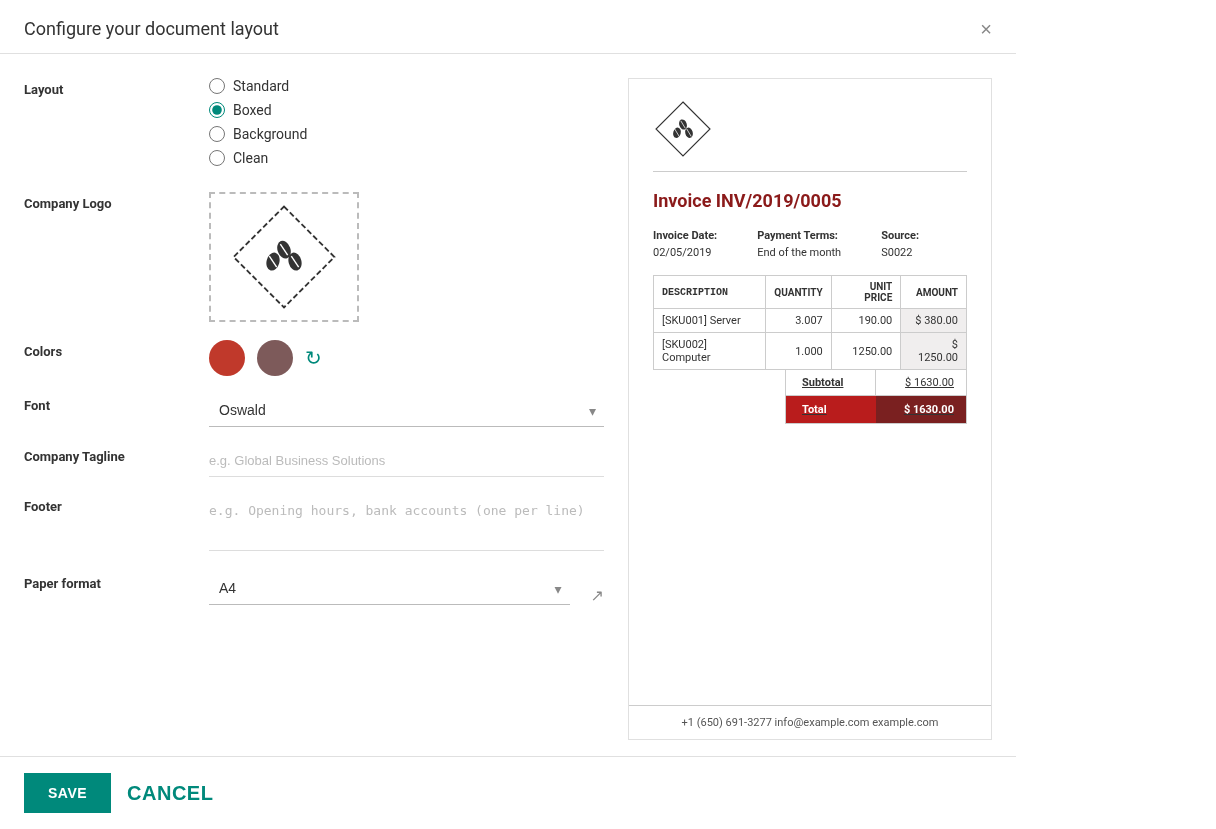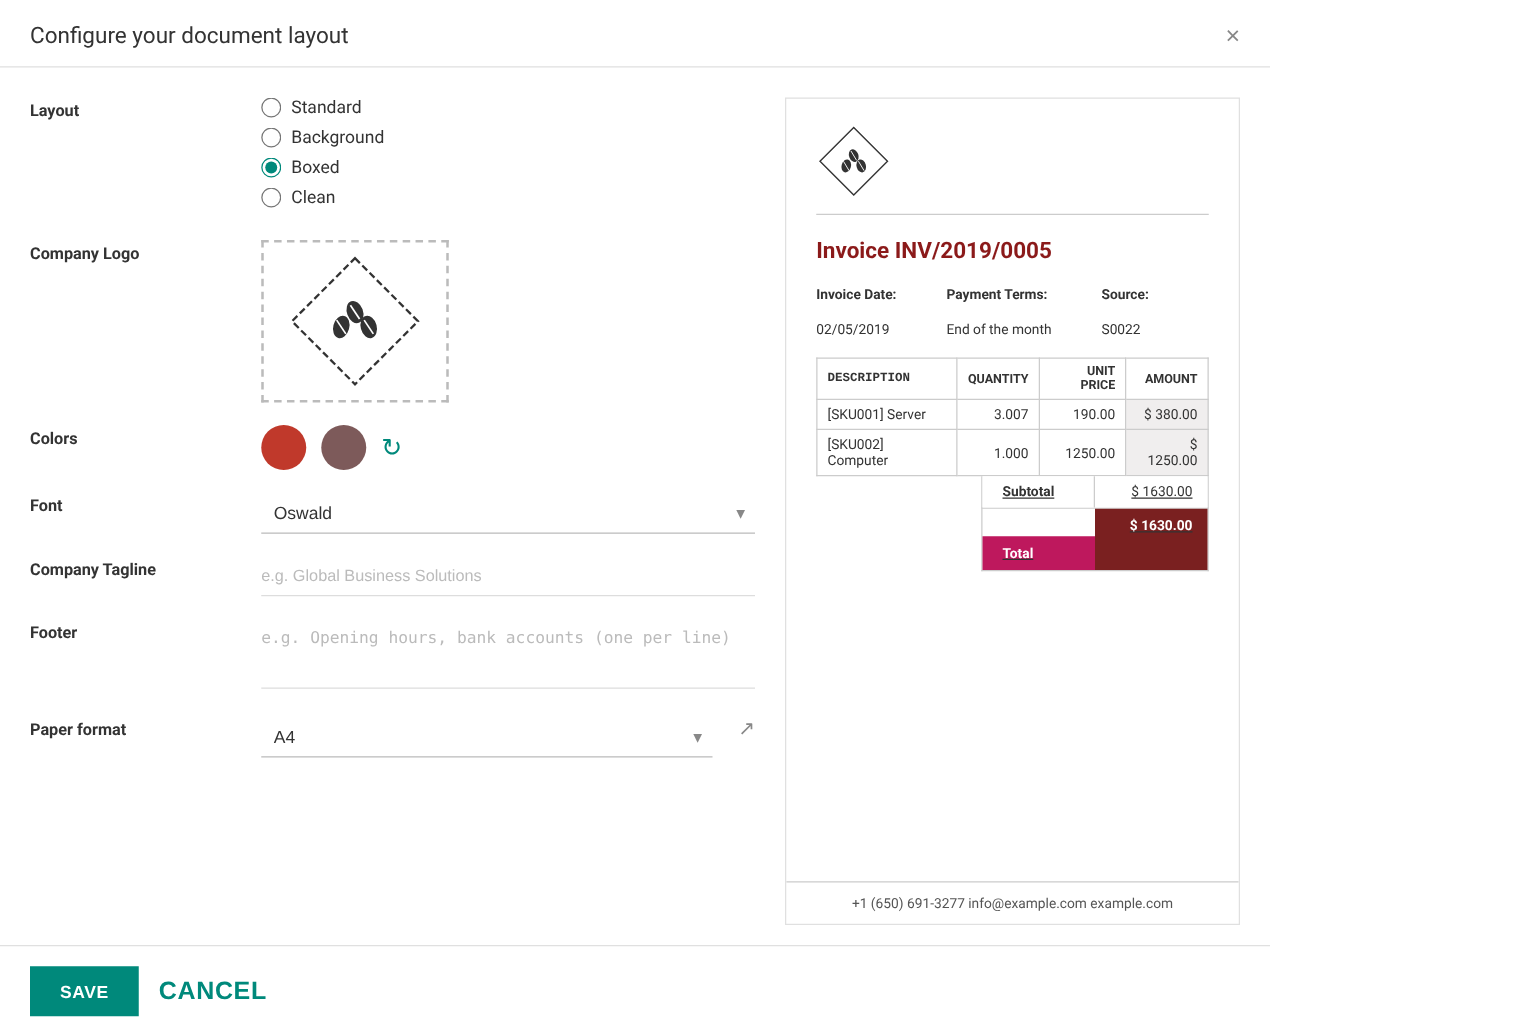--- a/index.html
+++ b/index.html
@@ -160,21 +160,21 @@
       outline: none;
       background: transparent;
       height: 56px;
       resize: none;
     }
     .footer-input::placeholder {
       color: #bbb;
     }
     .paper-format-row {
       display: flex;
-      align-items: flex-start;
+      align-items: flex-end;
       gap: 21px;
     }
     .paper-select-wrapper {
       position: relative;
       flex: 1;
     }
     .paper-select-wrapper::after {
       content: '▾';
       position: absolute;
       right: 8px;
@@ -239,21 +239,21 @@
     }
     .preview-meta {
       display: flex;
       gap: 40px;
       margin-bottom: 16px;
     }
     .preview-meta-item label {
       font-weight: 700;
       font-size: 11px;
       display: block;
-      margin-bottom: 14px;
+      margin-bottom: 3px;
     }
     .preview-meta-item span {
       font-size: 11px;
     }
     .preview-table {
       width: 100%;
       border-collapse: collapse;
       margin-bottom: 0;
     }
     .preview-table th {
@@ -306,24 +306,23 @@
     }
     .total-inner {
       display: flex;
       border: 1px solid #ccc;
       border-top: none;
     }
     .total-label {
       padding: 7px 16px;
       font-size: 11px;
       font-weight: 700;
-      background: #be185d;
+      background: #b91c1c;
       color: #fff;
       min-width: 90px;
-      margin-top: 22px;
     }
     .total-value {
       padding: 7px 12px;
       font-size: 11px;
       font-weight: 700;
       background: #7a2020;
       color: #fff;
       min-width: 90px;
       text-align: right;
     }
@@ -395,26 +394,26 @@
     <div class="left-panel">
 
       <div class="form-row">
         <div class="form-label">Layout</div>
         <div class="form-controls">
           <label class="radio-option">
             <input type="radio" name="layout" style="accent-color: rgb(0, 137, 123);">
             <span class="radio-label">Standard</span>
           </label>
           <label class="radio-option">
+            <input type="radio" name="layout" checked="" style="accent-color: rgb(0, 137, 123);">
+            <span class="radio-label">Boxed</span>
+          </label>
+          <label class="radio-option">
             <input type="radio" name="layout" style="accent-color: rgb(0, 137, 123);">
             <span class="radio-label">Background</span>
-          </label>
-          <label class="radio-option">
-            <input type="radio" name="layout" checked="" style="accent-color: rgb(0, 137, 123);">
-            <span class="radio-label">Boxed</span>
           </label>
           <label class="radio-option">
             <input type="radio" name="layout" style="accent-color: rgb(0, 137, 123);">
             <span class="radio-label">Clean</span>
           </label>
         </div>
       </div>
 
       <div class="form-row">
         <div class="form-label">Company Logo</div>

